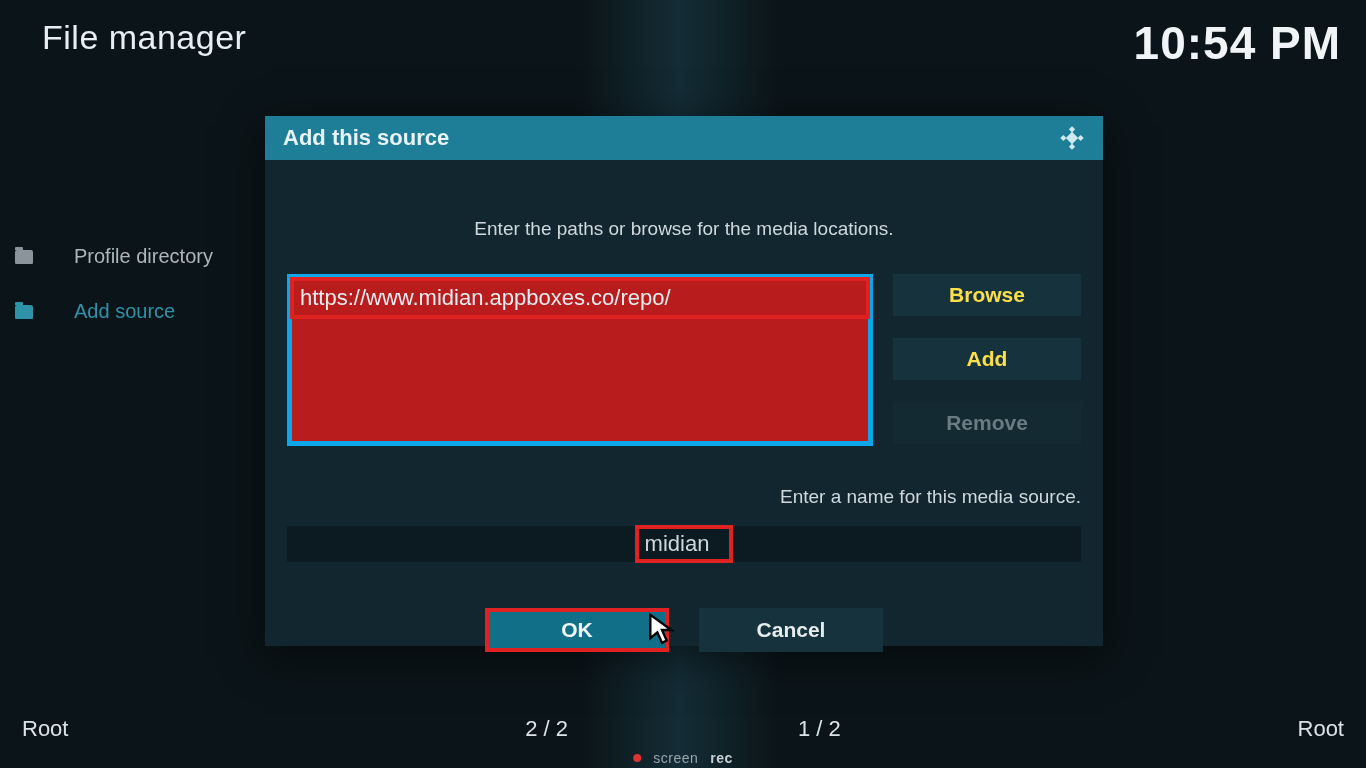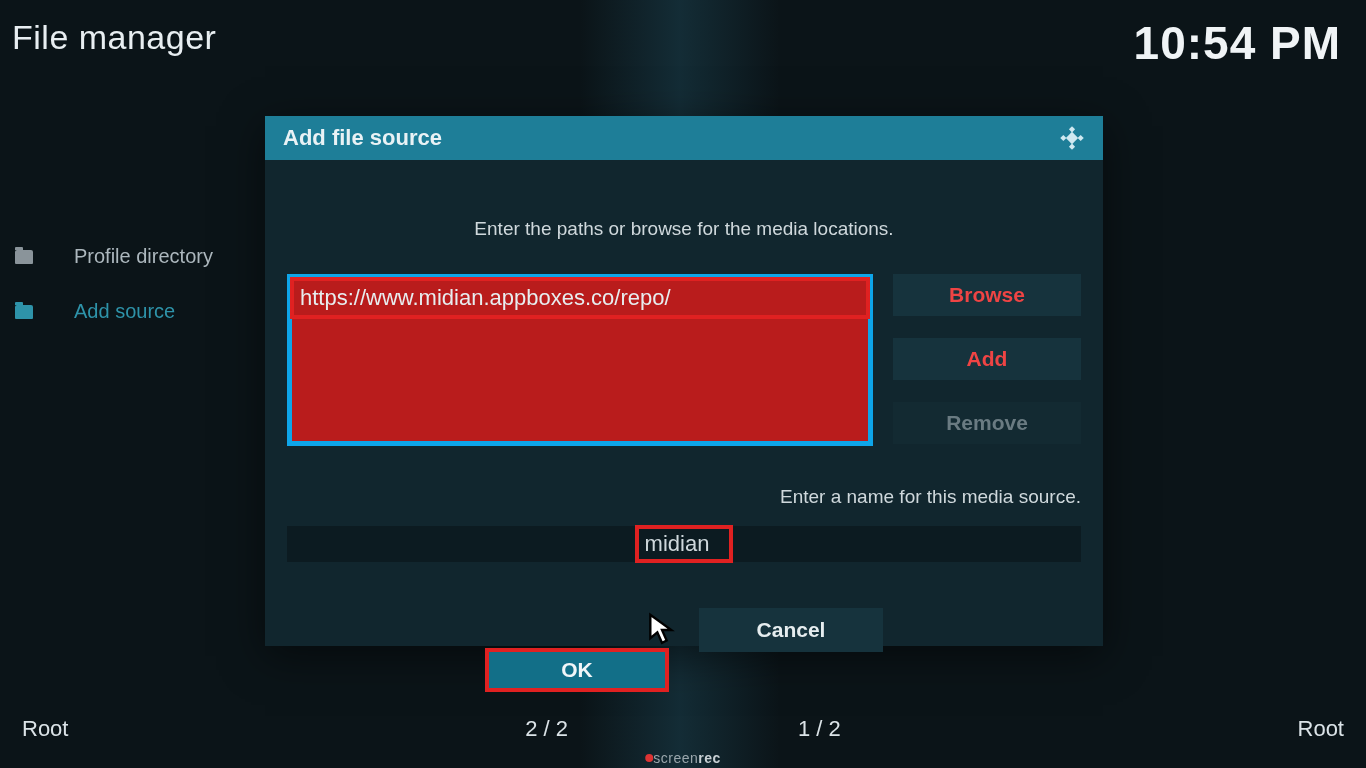--- a/index.html
+++ b/index.html
@@ -11,21 +11,21 @@
   }
   .bg-stripe {
     position: absolute;
     top: 0; bottom: 0;
     left: 580px; width: 200px;
     background: linear-gradient(90deg, rgba(20,60,80,0.0) 0%, rgba(36,90,110,0.35) 50%, rgba(20,60,80,0.0) 100%);
     pointer-events: none;
   }
   .header {
     position: absolute;
-    top: 18px; left: 12px;
+    top: 18px; left: 42px;
     font-size: 34px;
     font-weight: 300;
     color: #e8eef1;
     letter-spacing: 0.5px;
   }
   .clock {
     position: absolute;
     top: 16px; right: 25px;
     font-size: 46px;
     font-weight: 700;
@@ -114,21 +114,21 @@
     outline: 4px solid #e02121;
     outline-offset: -2px;
   }
   .btn-col { width: 188px; display: flex; flex-direction: column; gap: 22px;}
   .btn {
     height: 42px;
     background: #16333d;
     display:flex; align-items:center; justify-content:center;
     font-size: 21px;
     font-weight: 700;
-    color: #ef4444;
+    color: #fde047;
     cursor:pointer;
   }
   .btn.disabled { color:#6a7b82; background:#132a32; cursor:default;}
   .name-label {
     text-align:right;
     font-size:19px;
     margin-top: 40px;
     margin-bottom: 18px;
   }
   .name-input {
@@ -154,42 +154,41 @@
     width: 184px; height: 44px;
     display:flex; align-items:center; justify-content:center;
     font-size: 21px;
     font-weight:700;
     cursor:pointer;
   }
   .abtn.ok {
     background:#126f88;
     border: 4px solid #e02121;
     color:#f1f6f8;
-    margin-top:40px;
   }
   .abtn.cancel {
     background:#16333d;
     color:#e6edef;
   }
   
   .footer {
     position:absolute;
     bottom: 16px; left:0; right:0;
     height: 46px;
     display:flex;
     align-items:center;
     justify-content:space-between;
     padding: 0 22px;
     font-size:22px;
     color:#dbe3e7;
   }
   .footer .center { display:flex; gap:230px; }
   .screenrec {
     position:absolute; bottom:2px; left:50%; transform:translateX(-50%);
-    font-size:14px; color:#9aa6ac; display:flex; align-items:center; gap:0;
+    font-size:14px; color:#9aa6ac; display:flex; align-items:center; gap:12px;
     letter-spacing:0.5px;
   }
   .screenrec .dot{width:8px;height:8px;border-radius:50%;background:#d33; display:inline-block;}
   .screenrec b{font-weight:900;color:#c8d0d4;}
   
   .cursor {
     position:absolute;
     left: 648px; top: 612px;
     width: 28px; height: 36px;
     pointer-events:none;
@@ -210,21 +209,21 @@
     <span>Profile directory</span>
   </div>
   <div class="side-item active">
     <span class="folder-icon add"></span>
     <span>Add source</span>
   </div>
 </div>
 
 <div class="dialog">
   <div class="dlg-title">
-    <span>Add file source</span>
+    <span>Add this source</span>
     <span class="kodi-icon">
       <svg viewBox="0 0 24 24">
           <g fill="#cfe9f1">
             <rect x="10" y="2" width="4" height="4" transform="rotate(45 12 4)"></rect>
             <rect x="2" y="10" width="4" height="4" transform="rotate(45 4 12)"></rect>
             <rect x="18" y="10" width="4" height="4" transform="rotate(45 20 12)"></rect>
             <rect x="10" y="18" width="4" height="4" transform="rotate(45 12 20)"></rect>
             <rect x="8" y="8" width="8" height="8" transform="rotate(45 12 12)"></rect>
           </g>
         </svg>

